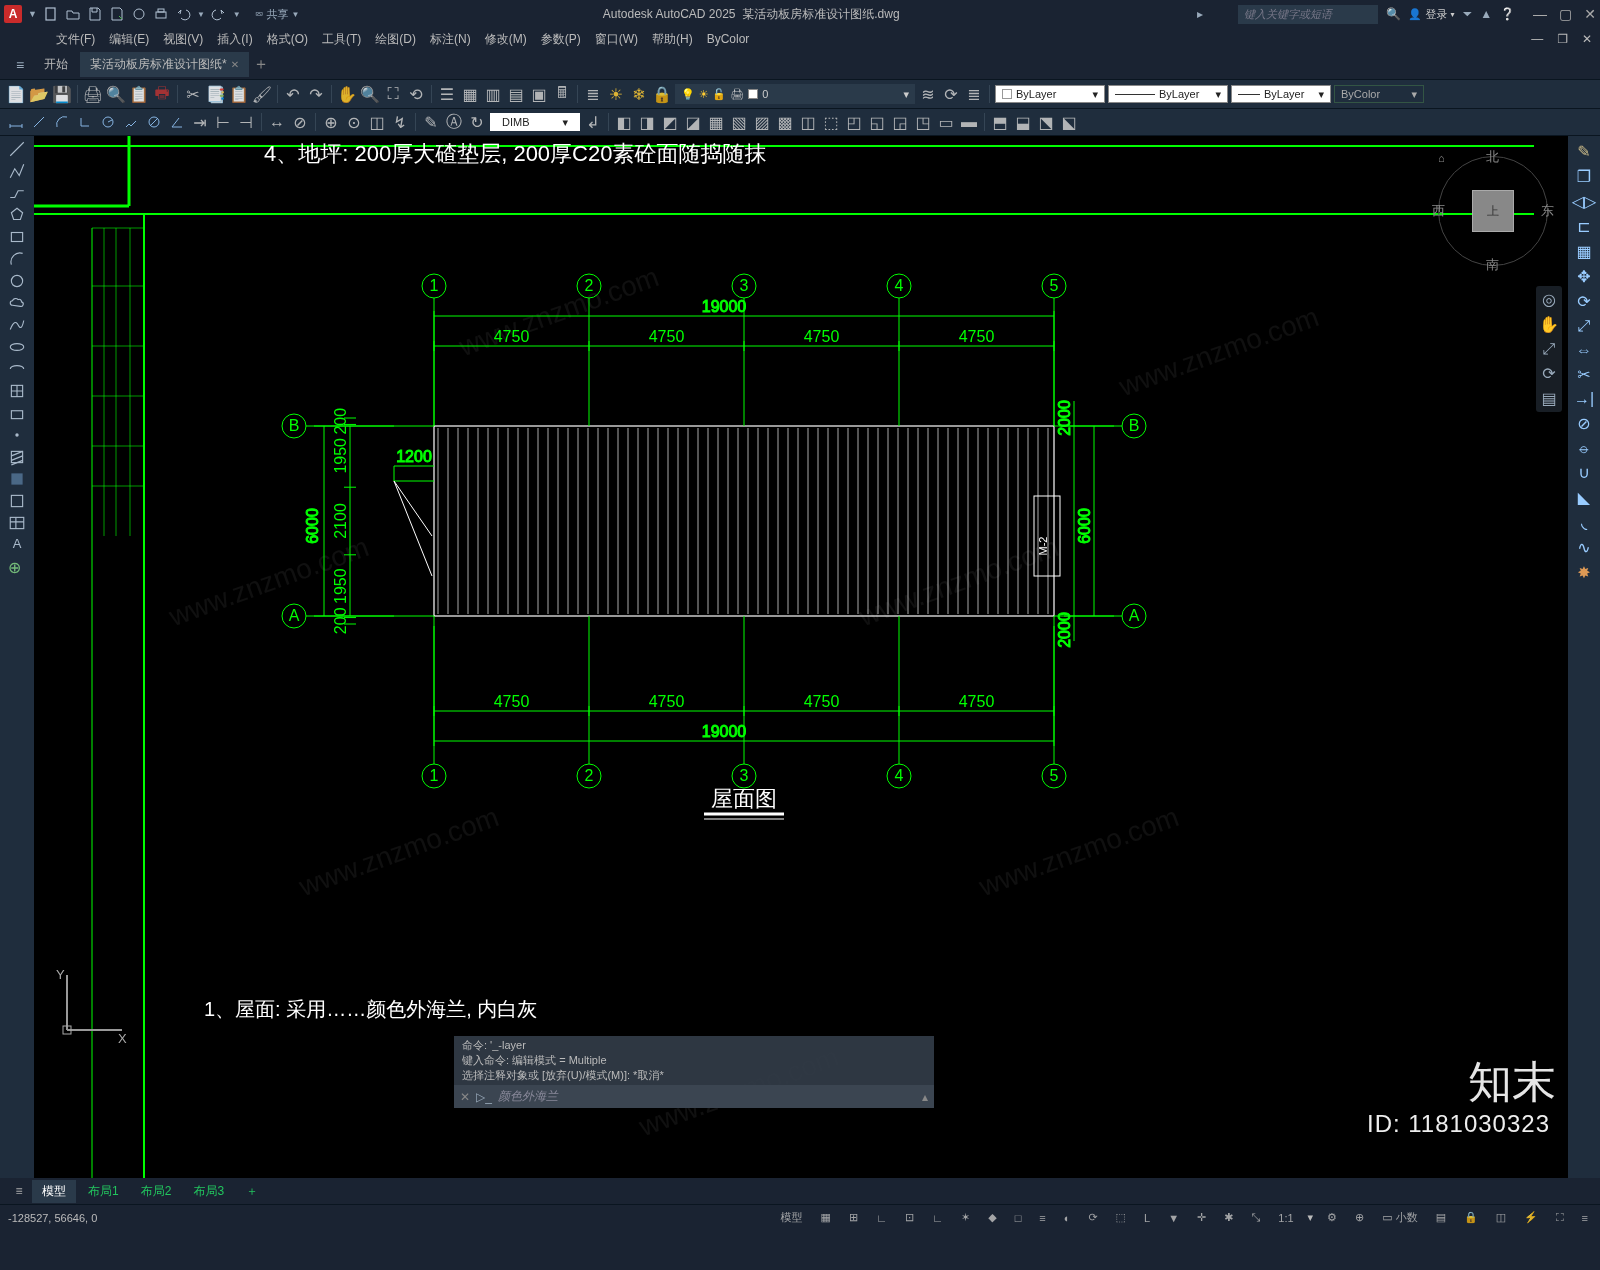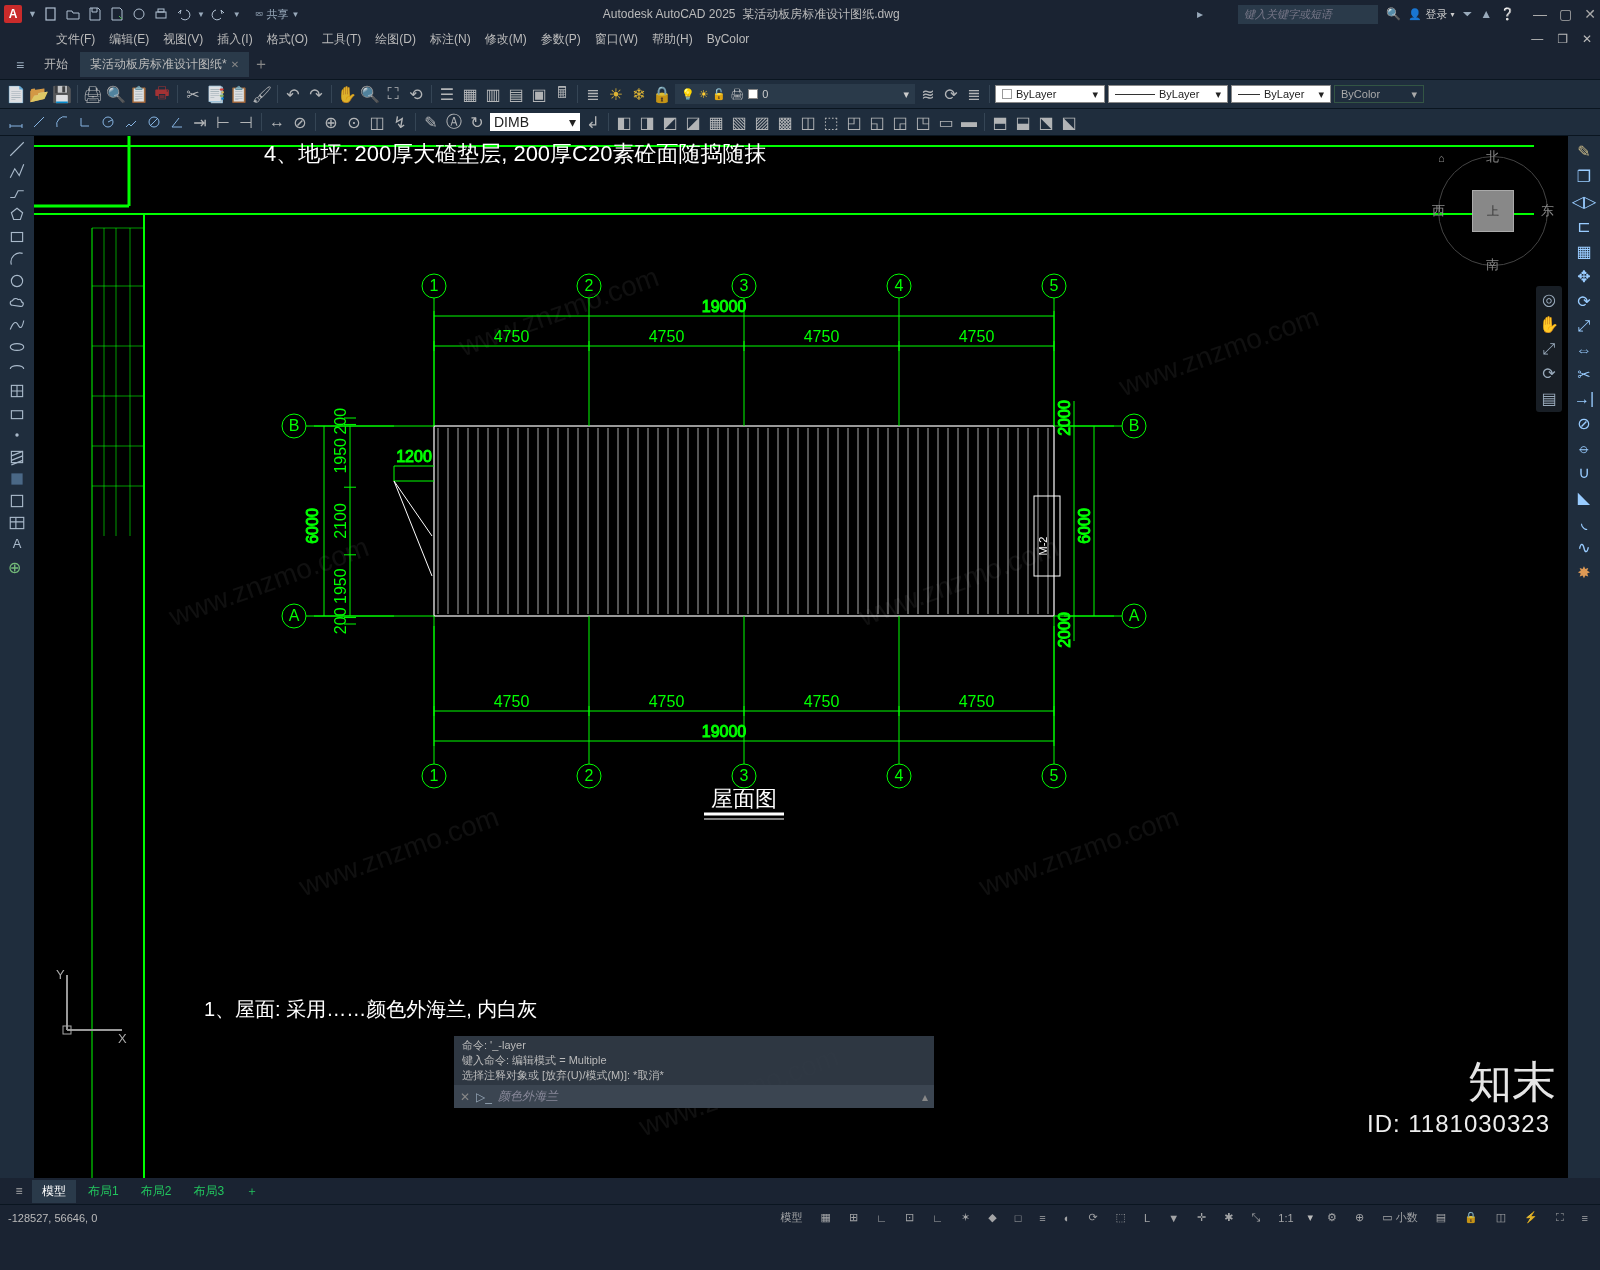--- a/index.html
+++ b/index.html
@@ -21,21 +21,21 @@
 .tab-item.active { background: #2a3a4a; }
 .tab-close { color: #888; font-size: 10px; }
 .tab-plus { width: 20px; color: #888; text-align: center; }
 .ribbon { background: #1f2d3d; padding: 4px 6px; display: flex; flex-wrap: wrap; gap: 3px; align-items: center; border-bottom: 1px solid #0a1520; }
 .rb-btn { width: 20px; height: 20px; display: inline-flex; align-items: center; justify-content: center; opacity: .85; }
 .rb-sep { width: 1px; height: 18px; background: #354555; margin: 0 2px; }
 .layer-dd { background: #2a3a4a; height: 20px; min-width: 240px; display: inline-flex; align-items: center; padding: 0 6px; font-size: 11px; color: #ccc; gap: 4px; }
 .prop-dd { background: #fff; color: #222; height: 18px; display: inline-flex; align-items: center; padding: 0 6px; font-size: 11px; border: 1px solid #888; }
 .prop-dd .sw { display: inline-block; margin-right: 4px; border: 1px solid #999; }
 .ribbon2 { background: #1f2d3d; padding: 3px 6px; display: flex; gap: 3px; align-items: center; border-bottom: 1px solid #0a1520; flex-wrap: wrap; }
-.dimstyle-dd { background: #fff; color: #222; height: 18px; width: 90px; padding: 0 4px; font-size: 14px; display: inline-flex; align-items: center; text-align: right; }
+.dimstyle-dd { background: #fff; color: #222; height: 18px; width: 90px; padding: 0 12px; font-size: 11px; display: inline-flex; align-items: center; text-align: right; }
 .main { position: relative; height: 1042px; background: #000; display: flex; }
 .tool-left { width: 34px; background: #1f2d3d; display: flex; flex-direction: column; gap: 4px; padding: 4px 0; align-items: center; }
 .tool-left .tb { width: 18px; height: 18px; opacity: .8; }
 .tool-right { width: 32px; background: #1f2d3d; display: flex; flex-direction: column; gap: 6px; padding: 6px 0; align-items: center; }
 .canvas { flex: 1; position: relative; background: #000; overflow: hidden; }
 .nav-cube { position: absolute; top: 10px; right: 10px; width: 130px; height: 130px; }
 .nav-cube .ring { position: absolute; inset: 10px; border: 1px solid #444; border-radius: 50%; }
 .nav-cube .cube { position: absolute; top: 44px; left: 44px; width: 42px; height: 42px; background: #888; border: 1px solid #aaa; display: flex; align-items: center; justify-content: center; color: #333; font-size: 12px; }
 .nav-cube .dir { position: absolute; color: #888; font-size: 13px; }
 .home-ico { position: absolute; top: 6px; left: 10px; color: #888; font-size: 11px; }

